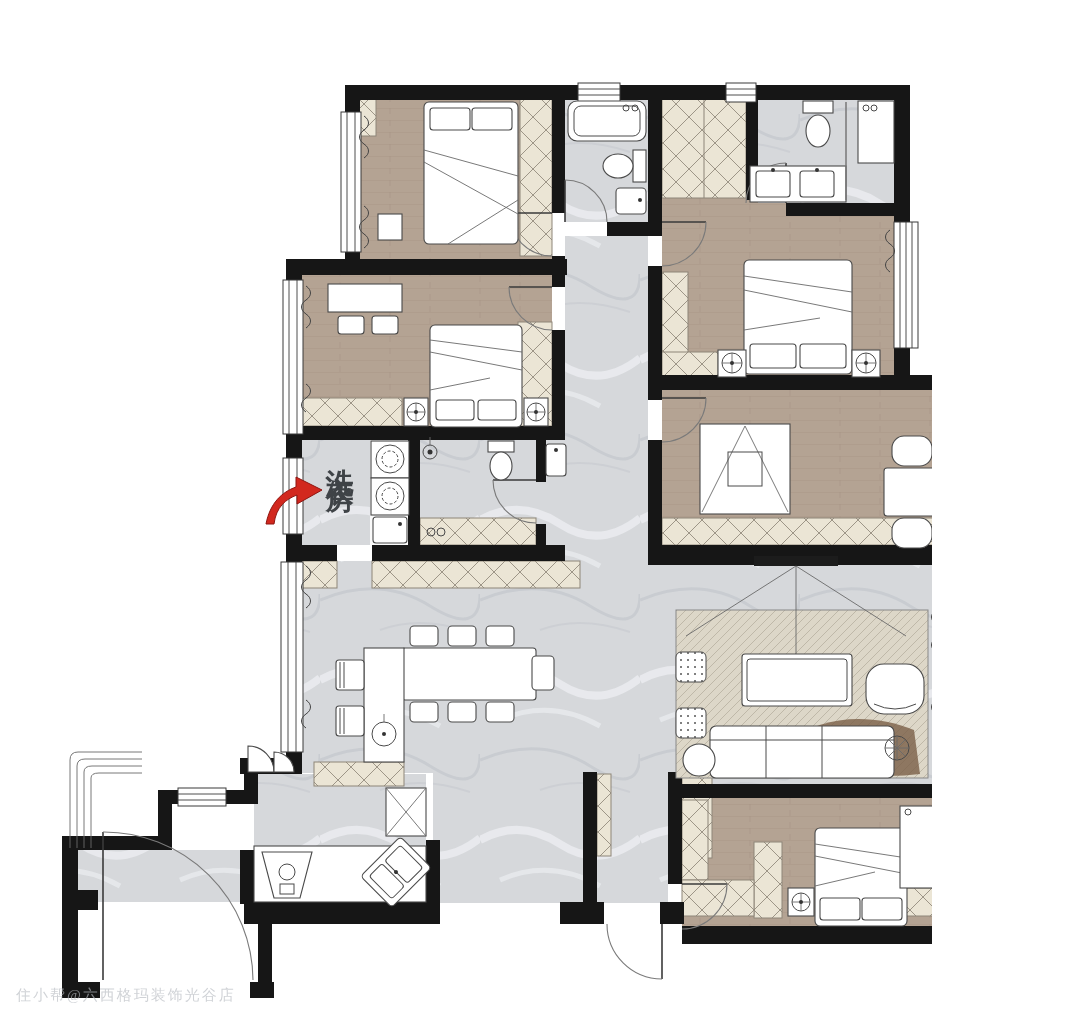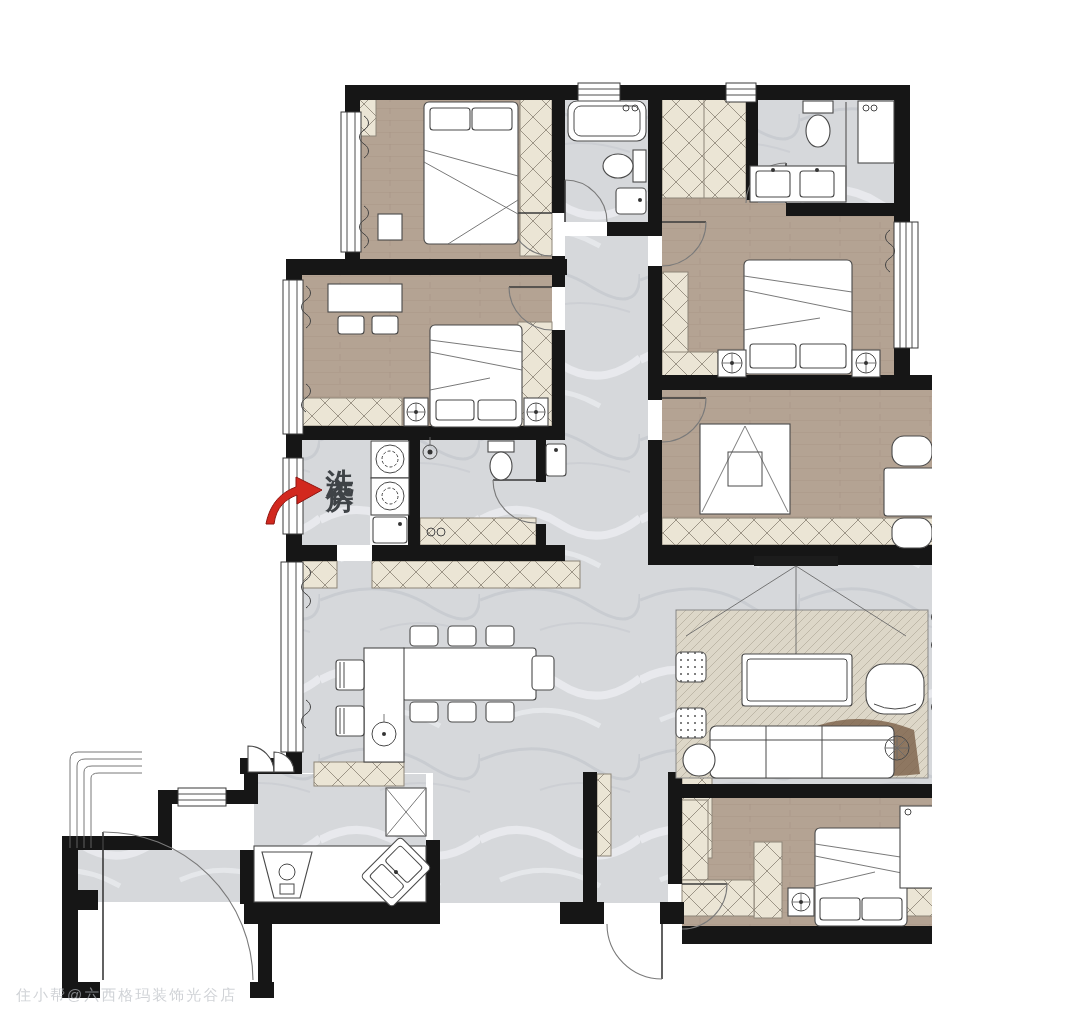--- a/index.html
+++ b/index.html
@@ -1,17 +1,17 @@
 <!DOCTYPE html>
 <html style="--wall: #161616; --wood: #b4a393; --wood-line: #9d8b7b; --marble: #d6d8db; --marble-vein: #c6c9ce; --hatch-bg: #ebe5d5; --hatch-line: #948c7e; --furniture: #ffffff; --outline: #4a4a4a; --accent-red: #d2281e; --label: #3f4347; --rug: #ddd7c8; --rug-blob: #7b5f47; --watermark: #b7bbc1;"><head>
 <meta charset="utf-8">
 <style>
   html,body{margin:0;padding:0;background:#fff;}
   .stage{position:relative;width:932px;height:1028px;background:#fff;overflow:hidden;
-         font-family:Liberation Sans, sans-serif;}
+         font-family:Liberation Serif, serif;}
   svg{position:absolute;left:0;top:0;}
   .wall{fill:#161616;}
   .f{fill:#ffffff;stroke:#4a4a4a;stroke-width:1.1;}
   .fo{fill:none;stroke:#4a4a4a;stroke-width:1;}
   .thin{fill:none;stroke:#6a6a6a;stroke-width:0.9;}
   .hx{fill:url(#hatch);stroke:#8d8578;stroke-width:1;}
   .win{fill:#ffffff;stroke:#3a3a3a;stroke-width:1;}
   .winl{stroke:#3a3a3a;stroke-width:0.9;fill:none;}
   .arc{fill:none;stroke:#7a7a7a;stroke-width:1.1;}
   .leaf{stroke:#3a3a3a;stroke-width:1.6;fill:none;}

